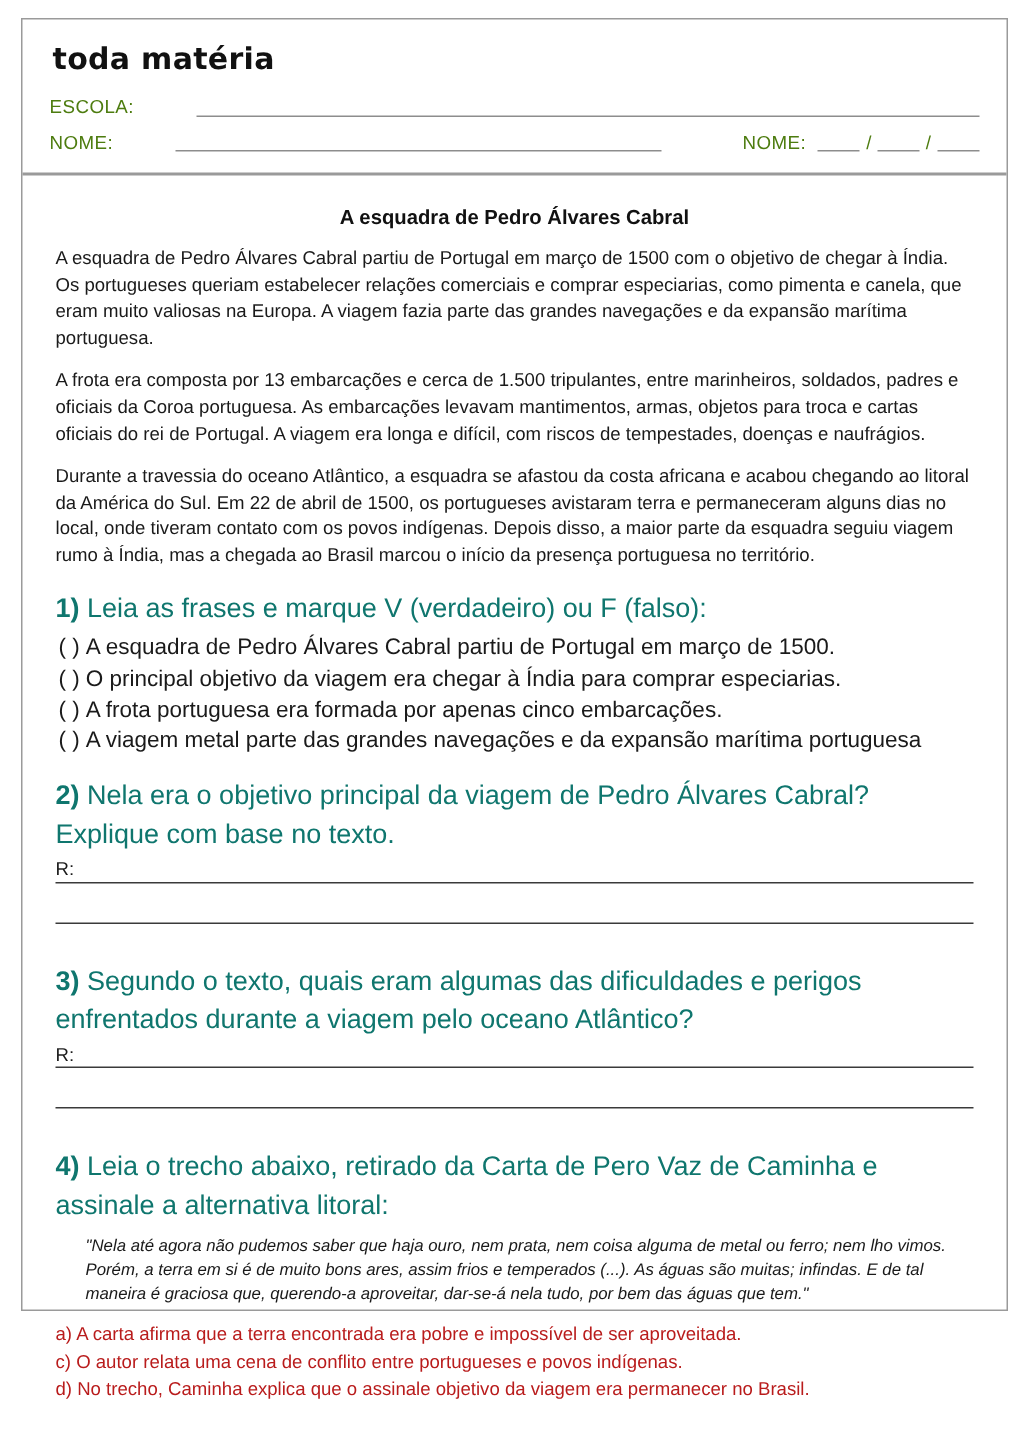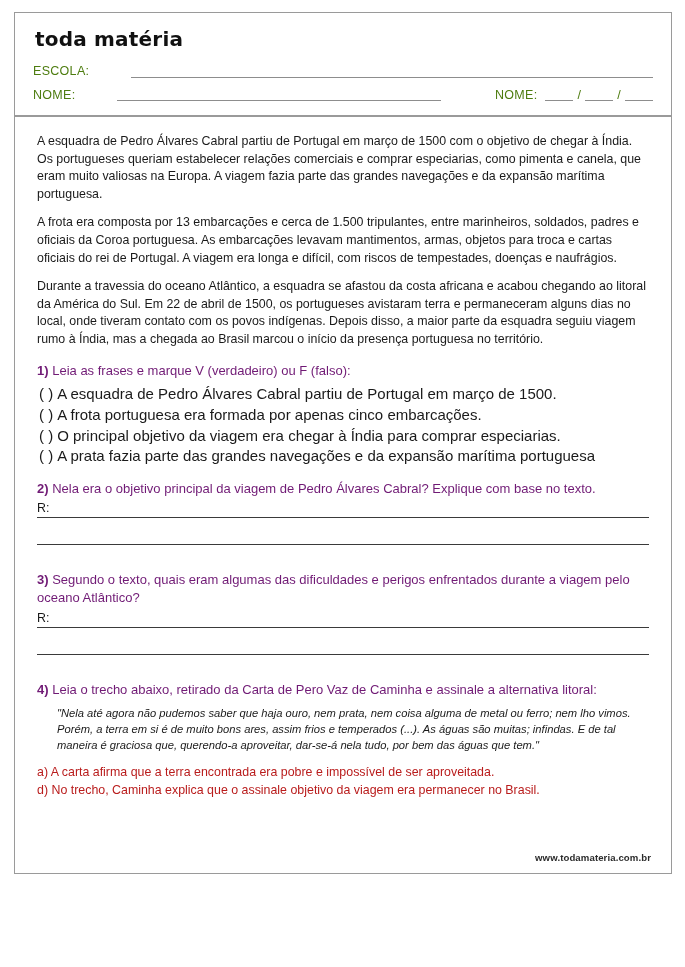--- a/index.html
+++ b/index.html
@@ -91,24 +91,24 @@
   }
   p.para {
     font-size: 12.4px;
     line-height: 1.42;
     margin: 0 0 11px 0;
     text-align: left;
     color: #1a1a1a;
   }
 
   .question {
-    font-size: 13px;
+    font-size: 18px;
     line-height: 1.42;
     margin: 13px 0 4px 0;
-    color: #701a75;
+    color: #0f766e;
   }
   .question .qnum { font-weight: bold; }
 
   .tf-list {
     margin: 2px 0 0 2px;
     padding: 0;
     list-style: none;
   }
   .tf-list li {
     font-size: 15px;
@@ -188,41 +188,42 @@
         <span class="slash">/</span>
         <span class="rule short"></span>
         <span class="slash">/</span>
         <span class="rule short"></span>
       </span>
     </div>
   </div>
 
   <div class="content">
 
+    <h1 class="doc-title">A esquadra de Pedro Álvares Cabral</h1>
 
     <p class="para">A esquadra de Pedro Álvares Cabral partiu de Portugal em março de 1500 com o objetivo de chegar à Índia. Os portugueses queriam estabelecer relações comerciais e comprar especiarias, como pimenta e canela, que eram muito valiosas na Europa. A viagem fazia parte das grandes navegações e da expansão marítima portuguesa.</p>
     <p class="para">A frota era composta por 13 embarcações e cerca de 1.500 tripulantes, entre marinheiros, soldados, padres e oficiais da Coroa portuguesa. As embarcações levavam mantimentos, armas, objetos para troca e cartas oficiais do rei de Portugal. A viagem era longa e difícil, com riscos de tempestades, doenças e naufrágios.</p>
     <p class="para">Durante a travessia do oceano Atlântico, a esquadra se afastou da costa africana e acabou chegando ao litoral da América do Sul. Em 22 de abril de 1500, os portugueses avistaram terra e permaneceram alguns dias no local, onde tiveram contato com os povos indígenas. Depois disso, a maior parte da esquadra seguiu viagem rumo à Índia, mas a chegada ao Brasil marcou o início da presença portuguesa no território.</p>
 
     <div class="question">
       <span class="qnum">1)</span>
       <span>Leia as frases e marque V (verdadeiro) ou F (falso):</span>
     </div>
     <ul class="tf-list">
       <li>
         <span class="tf-box">(    )</span><span>A esquadra de Pedro Álvares Cabral partiu de Portugal em março de 1500.</span>
       </li>
       <li>
+        <span class="tf-box">(    )</span><span>O principal objetivo da viagem era chegar à Índia para comprar especiarias.</span>
+      </li>
+      <li>
         <span class="tf-box">(    )</span><span>A frota portuguesa era formada por apenas cinco embarcações.</span>
       </li>
       <li>
-        <span class="tf-box">(    )</span><span>O principal objetivo da viagem era chegar à Índia para comprar especiarias.</span>
-      </li>
-      <li>
-        <span class="tf-box">(    )</span><span>A prata fazia parte das grandes navegações e da expansão marítima portuguesa</span>
+        <span class="tf-box">(    )</span><span>A viagem metal parte das grandes navegações e da expansão marítima portuguesa</span>
       </li>
     </ul>
 
     <div class="question">
       <span class="qnum">2)</span>
       <span>Nela era o objetivo principal da viagem de Pedro Álvares Cabral? Explique com base no texto.</span>
     </div>
     <div class="answer-block">
       <div class="answer-label">R:</div>
       <div class="answer-line first"></div>
@@ -239,20 +240,21 @@
       <div class="answer-line"></div>
     </div>
 
     <div class="question">
       <span class="qnum">4)</span>
       <span>Leia o trecho abaixo, retirado da Carta de Pero Vaz de Caminha e assinale a alternativa litoral:</span>
     </div>
     <div class="quote">"Nela até agora não pudemos saber que haja ouro, nem prata, nem coisa alguma de metal ou ferro; nem lho vimos. Porém, a terra em si é de muito bons ares, assim frios e temperados (...). As águas são muitas; infindas. E de tal maneira é graciosa que, querendo-a aproveitar, dar-se-á nela tudo, por bem das águas que tem."</div>
     <ul class="choices">
       <li>a) A carta afirma que a terra encontrada era pobre e impossível de ser aproveitada.</li>
+      <li>c) O autor relata uma cena de conflito entre portugueses e povos indígenas.</li>
       <li>d) No trecho, Caminha explica que o assinale objetivo da viagem era permanecer no Brasil.</li>
     </ul>
 
   </div>
 
   <div class="footer">www.todamateria.com.br</div>
 
 </div>
 
 </body></html>

